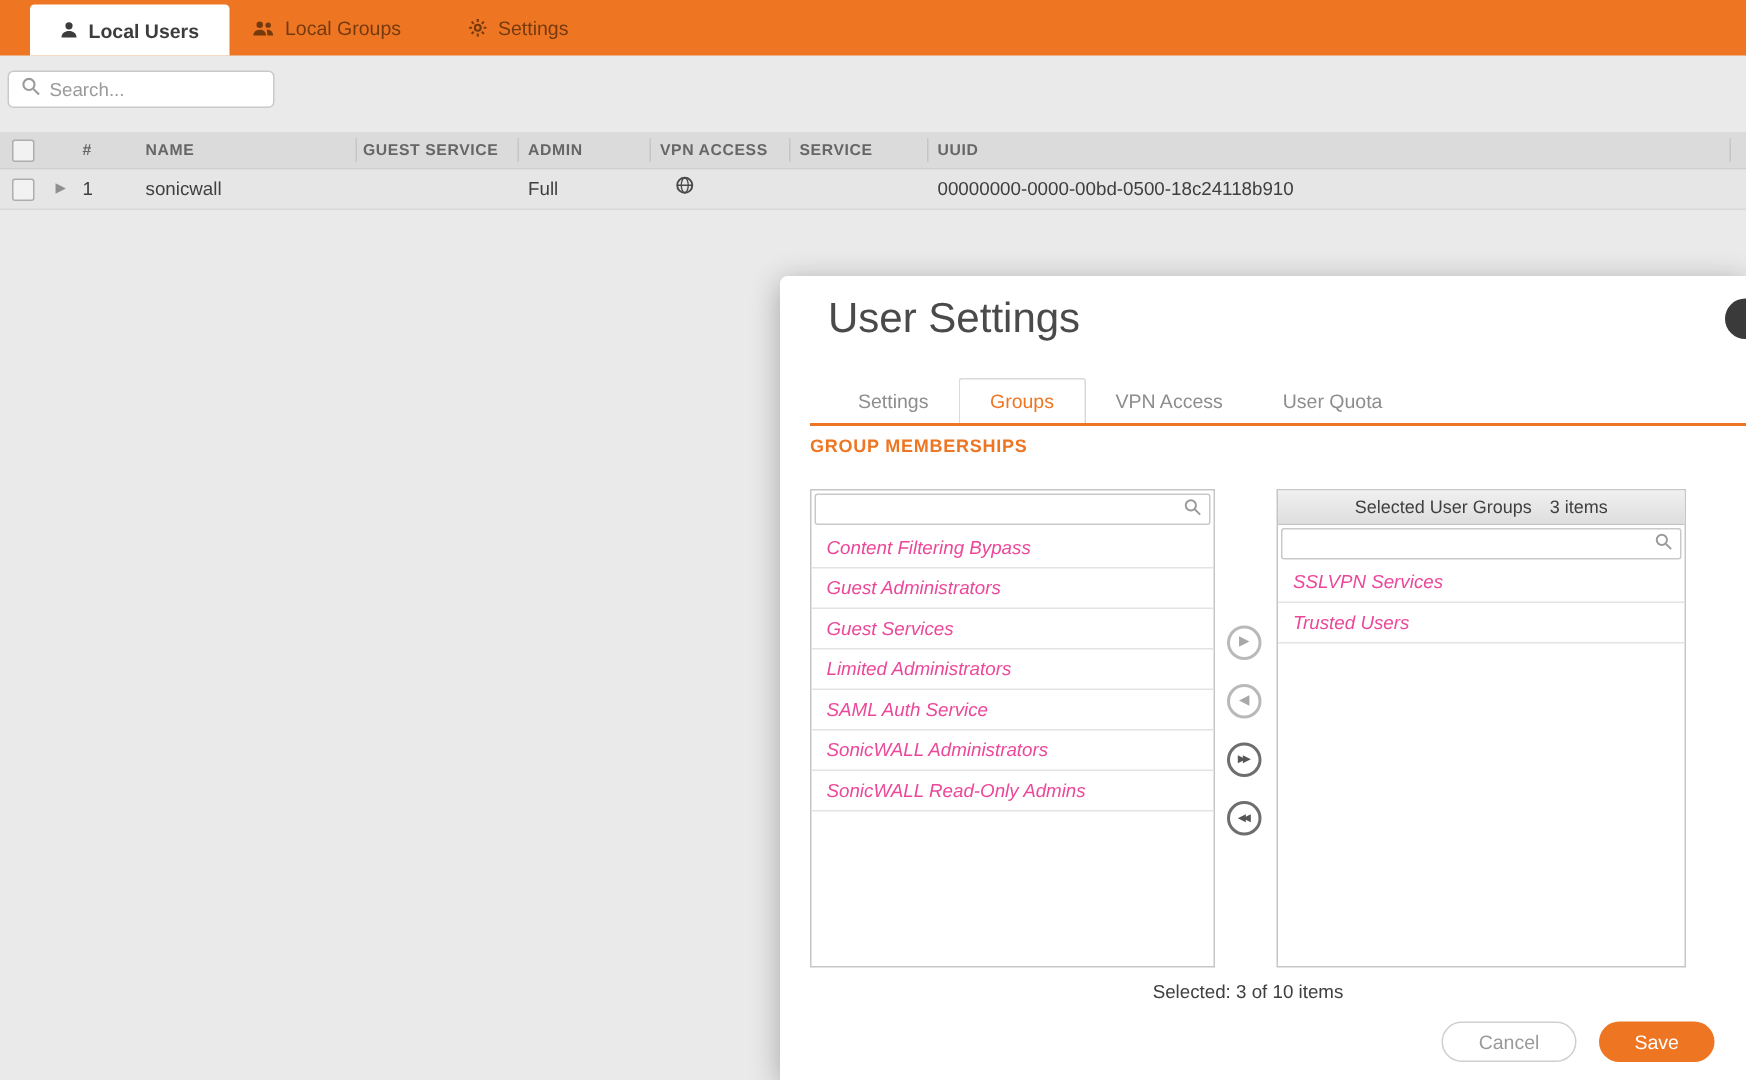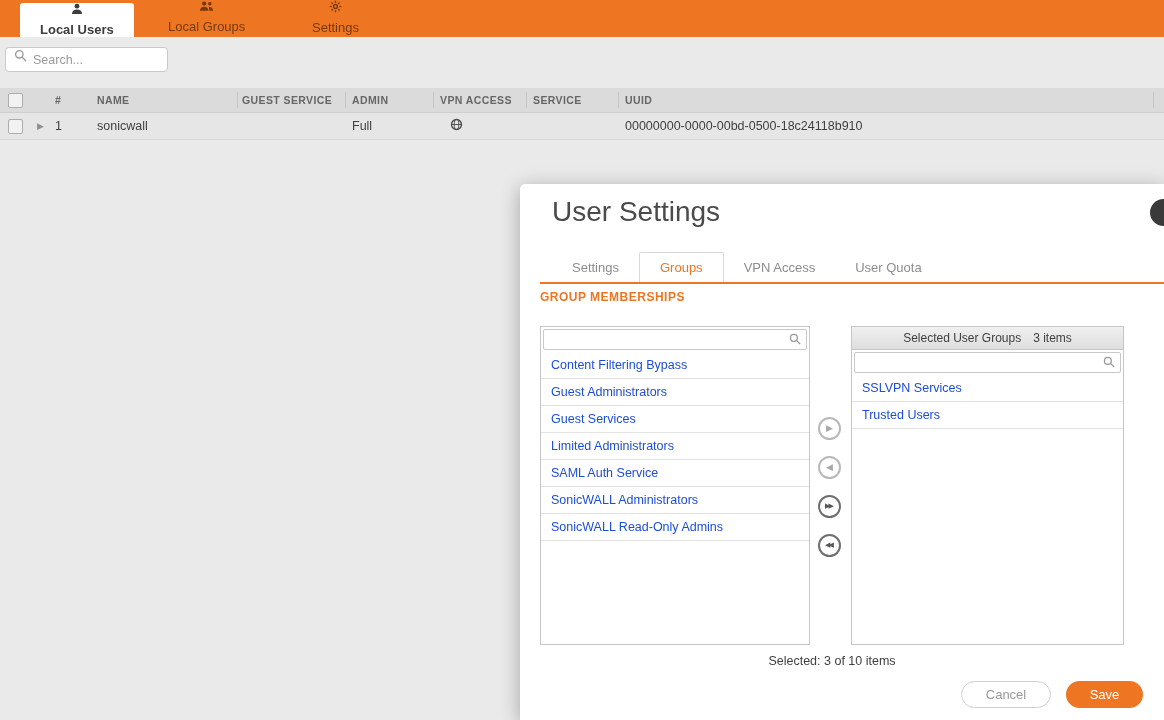--- a/index.html
+++ b/index.html
@@ -7,31 +7,31 @@
   html,body{ width:1164px; height:720px; }
   body{
     position:relative; overflow:hidden;
     background:#eaeaea;
     font-family:"Liberation Sans", sans-serif;
     color:#3f3f3f;
   }
   
   .topbar{ position:absolute; left:0; top:0; right:0; height:37px; background:var(--accent); }
   .top-tab{ position:absolute; top:0; bottom:0; display:flex; align-items:center; gap:7px;
-            font-size:13px; color:rgba(40,20,0,.62); cursor:pointer;flex-direction:column; }
+            font-size:13px; color:rgba(40,20,0,.62); cursor:pointer; }
   .top-tab .ticon{ display:flex; align-items:center; }
   .top-tab.active{ left:20px; top:3px; background:#fff; color:#3c3c3c; font-weight:bold;
                    padding:0 20px; border-radius:3px 3px 0 0; }
   .top-tab.groups{ left:168px; }
   .top-tab.settings{ left:312px; }
 
   
-  .search-box{ position:absolute; left:5px; top:47px; width:163px; height:25px;
+  .search-box{ position:absolute; left:5px; top:47px; width:178px; height:25px;
                background:#fff; border:1px solid #c9c9c9; border-radius:4px;
-               display:flex; gap:6px; padding:0 8px; color:#9a9a9a; }
+               display:flex; align-items:center; gap:6px; padding:0 8px; color:#9a9a9a; }
   .search-box input{ border:none; outline:none; width:100%; font-size:12.5px;
                      font-family:inherit; color:#555; background:transparent; }
   .search-box input::placeholder{ color:#9a9a9a; }
 
   
   .thead{ position:absolute; left:0; right:0; top:88px; height:25px; background:#dbdbdb;
           border-bottom:1px solid #cfcfcf; }
   .thead .col{ position:absolute; top:50%; transform:translateY(-50%);
                font-size:10.5px; font-weight:bold; color:#666; letter-spacing:.4px; cursor:pointer; }
   .c0{left:55px}.c1{left:97px}.c2{left:242px}.c3{left:352px}.c4{left:440px}.c5{left:533px}.c6{left:625px}
@@ -69,21 +69,21 @@
   .listbox.selected{ left:331px; width:273px; }
   .lb-header{ height:23px; flex:none; background:linear-gradient(#f0f0f0,#dedede);
               border-bottom:1px solid #c6c6c6; display:flex; align-items:center;
               justify-content:center; gap:12px; font-size:12px; color:#3f3f3f; }
   .lb-search{ flex:none; padding:2px; position:relative; }
   .lb-search input{ width:100%; height:21px; border:1px solid #c9c9c9; border-radius:2px;
                     outline:none; font-family:inherit; font-size:12px; padding:0 24px 0 6px; color:#555; }
   .lb-search .mag{ position:absolute; right:8px; top:50%; transform:translateY(-50%); color:#9a9a9a; }
   .lb-items{ flex:1; overflow:auto; }
   .lb-items .item{ height:27px; line-height:27px; padding-left:10px; font-size:12.5px;
-                   color:#1d4ed8; border-bottom:1px solid #e3e3e3; cursor:pointer; }
+                   color:#ec4899; border-bottom:1px solid #e3e3e3; cursor:pointer;font-style:italic; }
 
   .xfer{ position:absolute; left:298px; width:23px; height:23px; border-radius:50%;
          background:#fff; display:flex; align-items:center; justify-content:center;
          font-family:"DejaVu Sans", sans-serif; cursor:pointer; padding:0; }
   .xfer.light{ border:2px solid #b9b9b9; color:#a8a8a8; }
   .xfer.dark{ border:2px solid #6e6e6e; color:#565656; }
   .xfer span{ font-size:9px; line-height:1; }
   .xfer .dbl{ font-size:7px; letter-spacing:-2px; margin-right:2px; }
   .x1{top:233px}.x2{top:272px}.x3{top:311px}.x4{top:350px}
 

